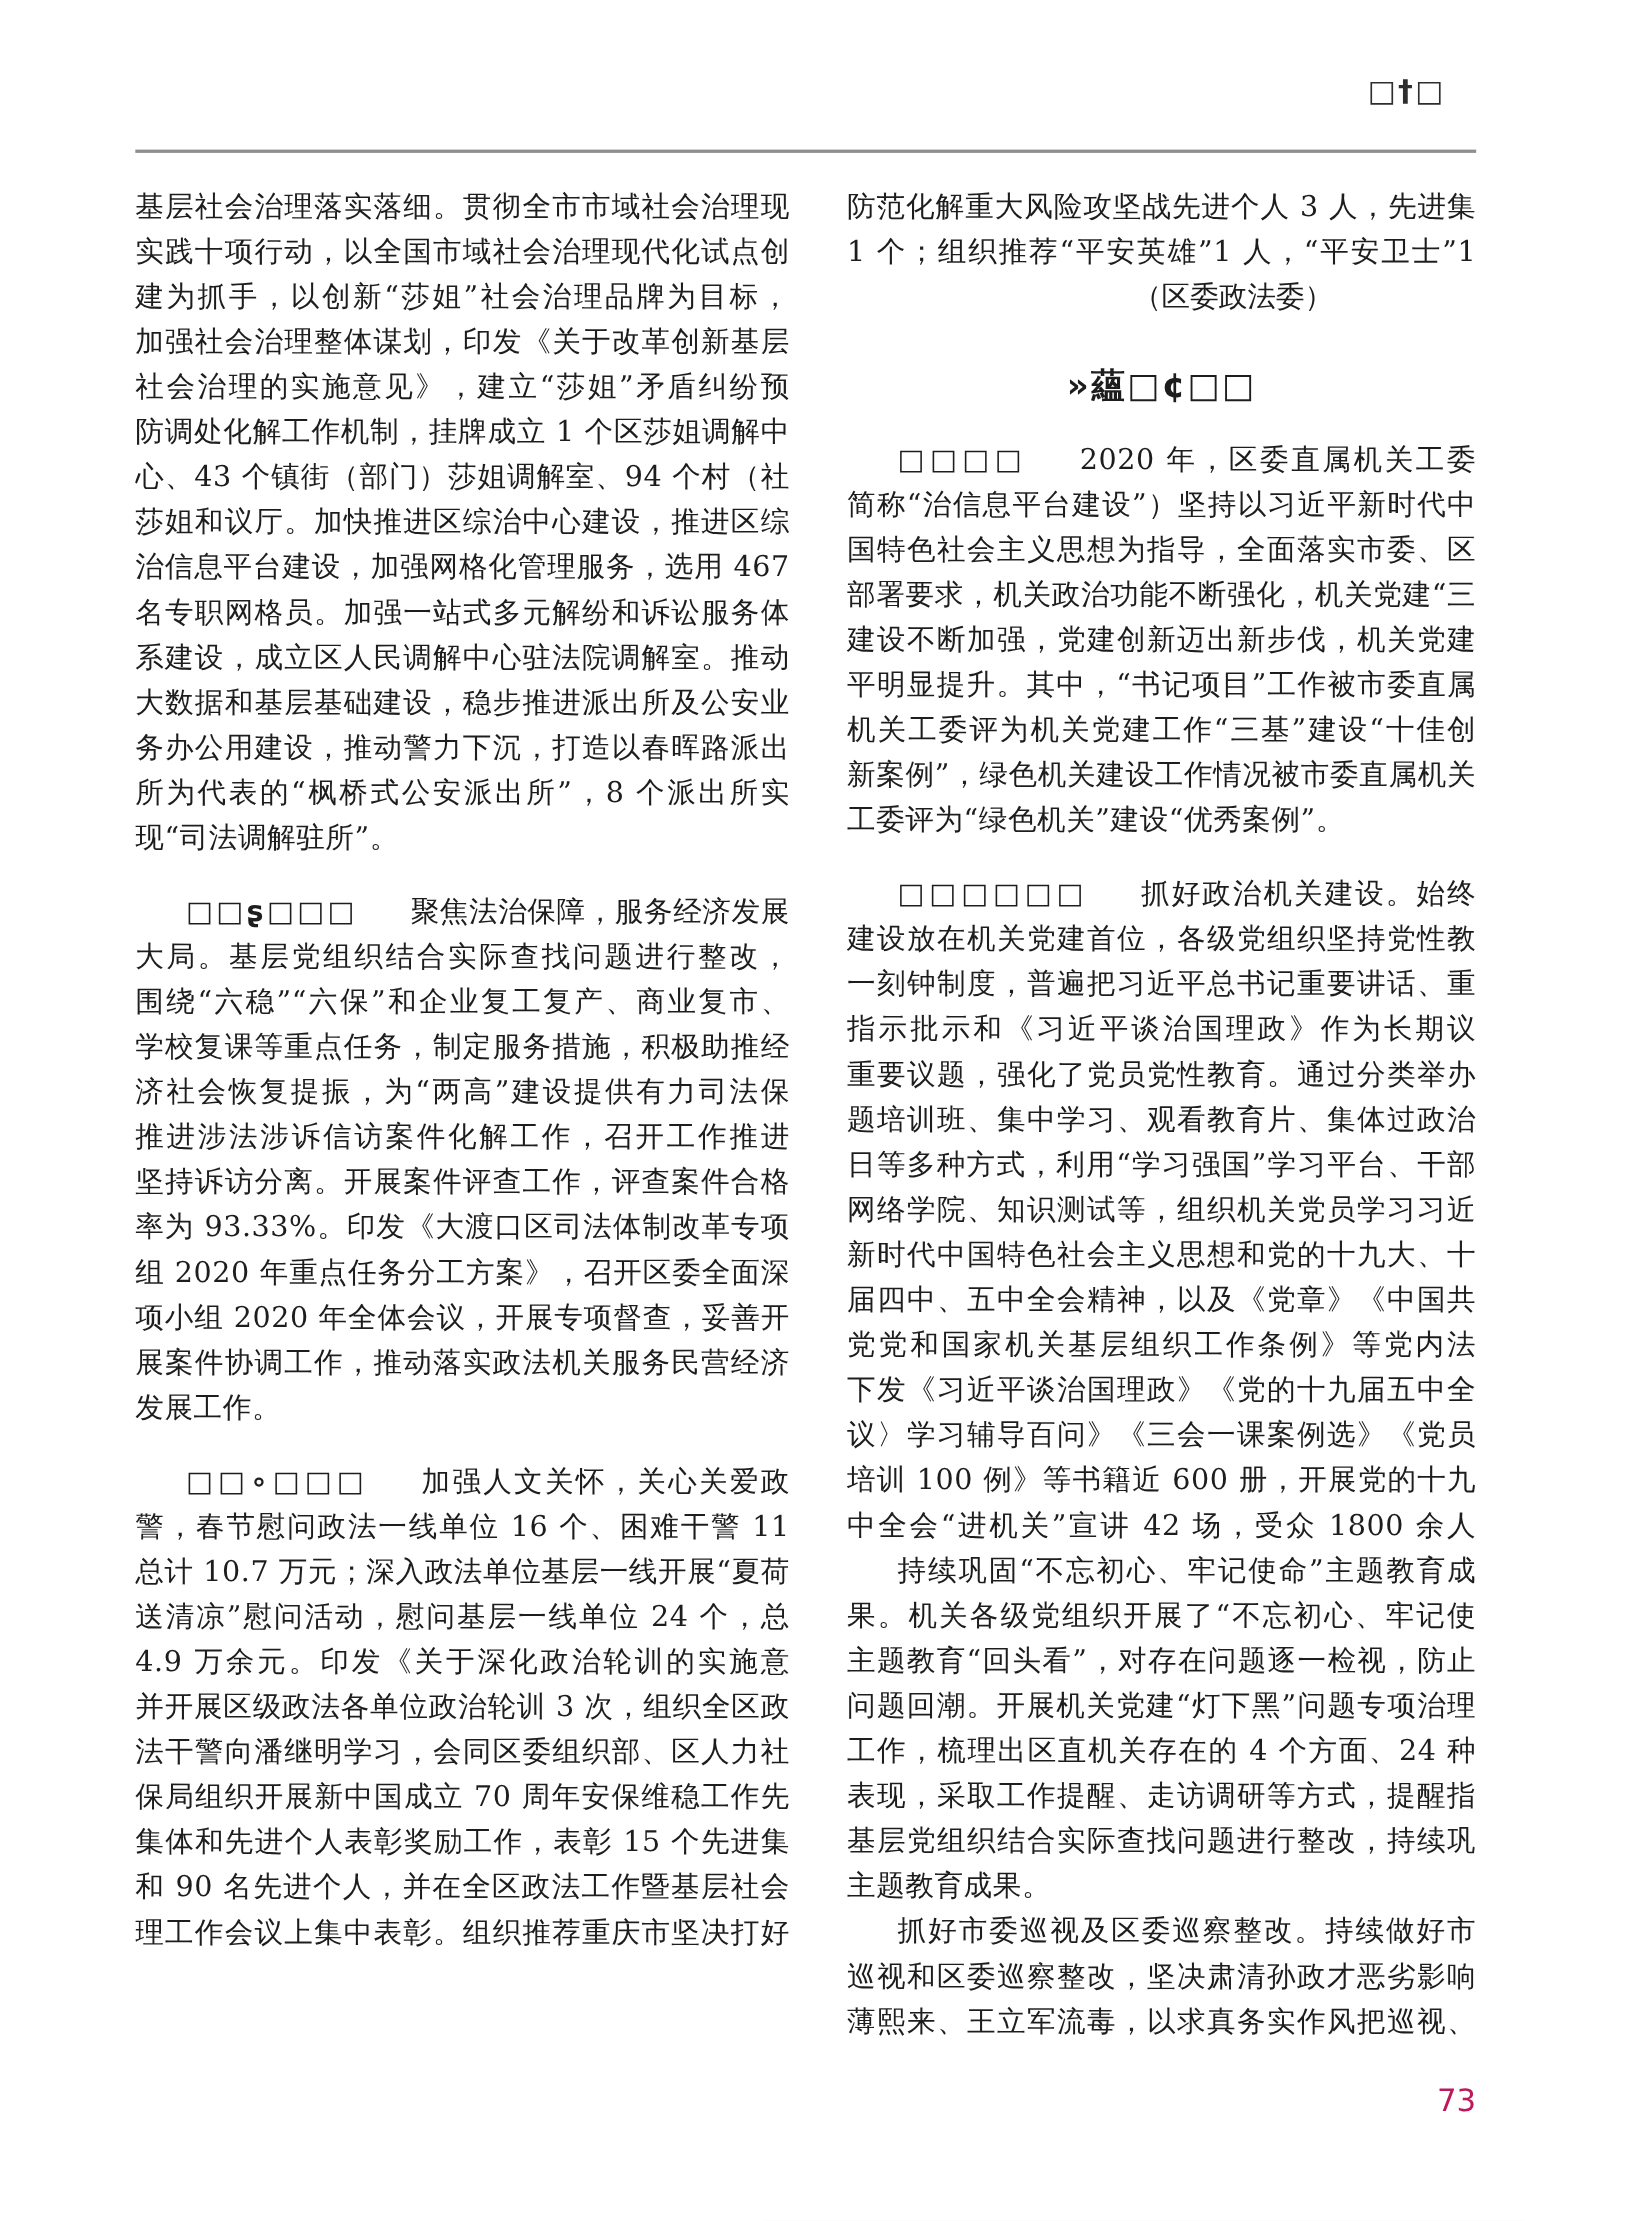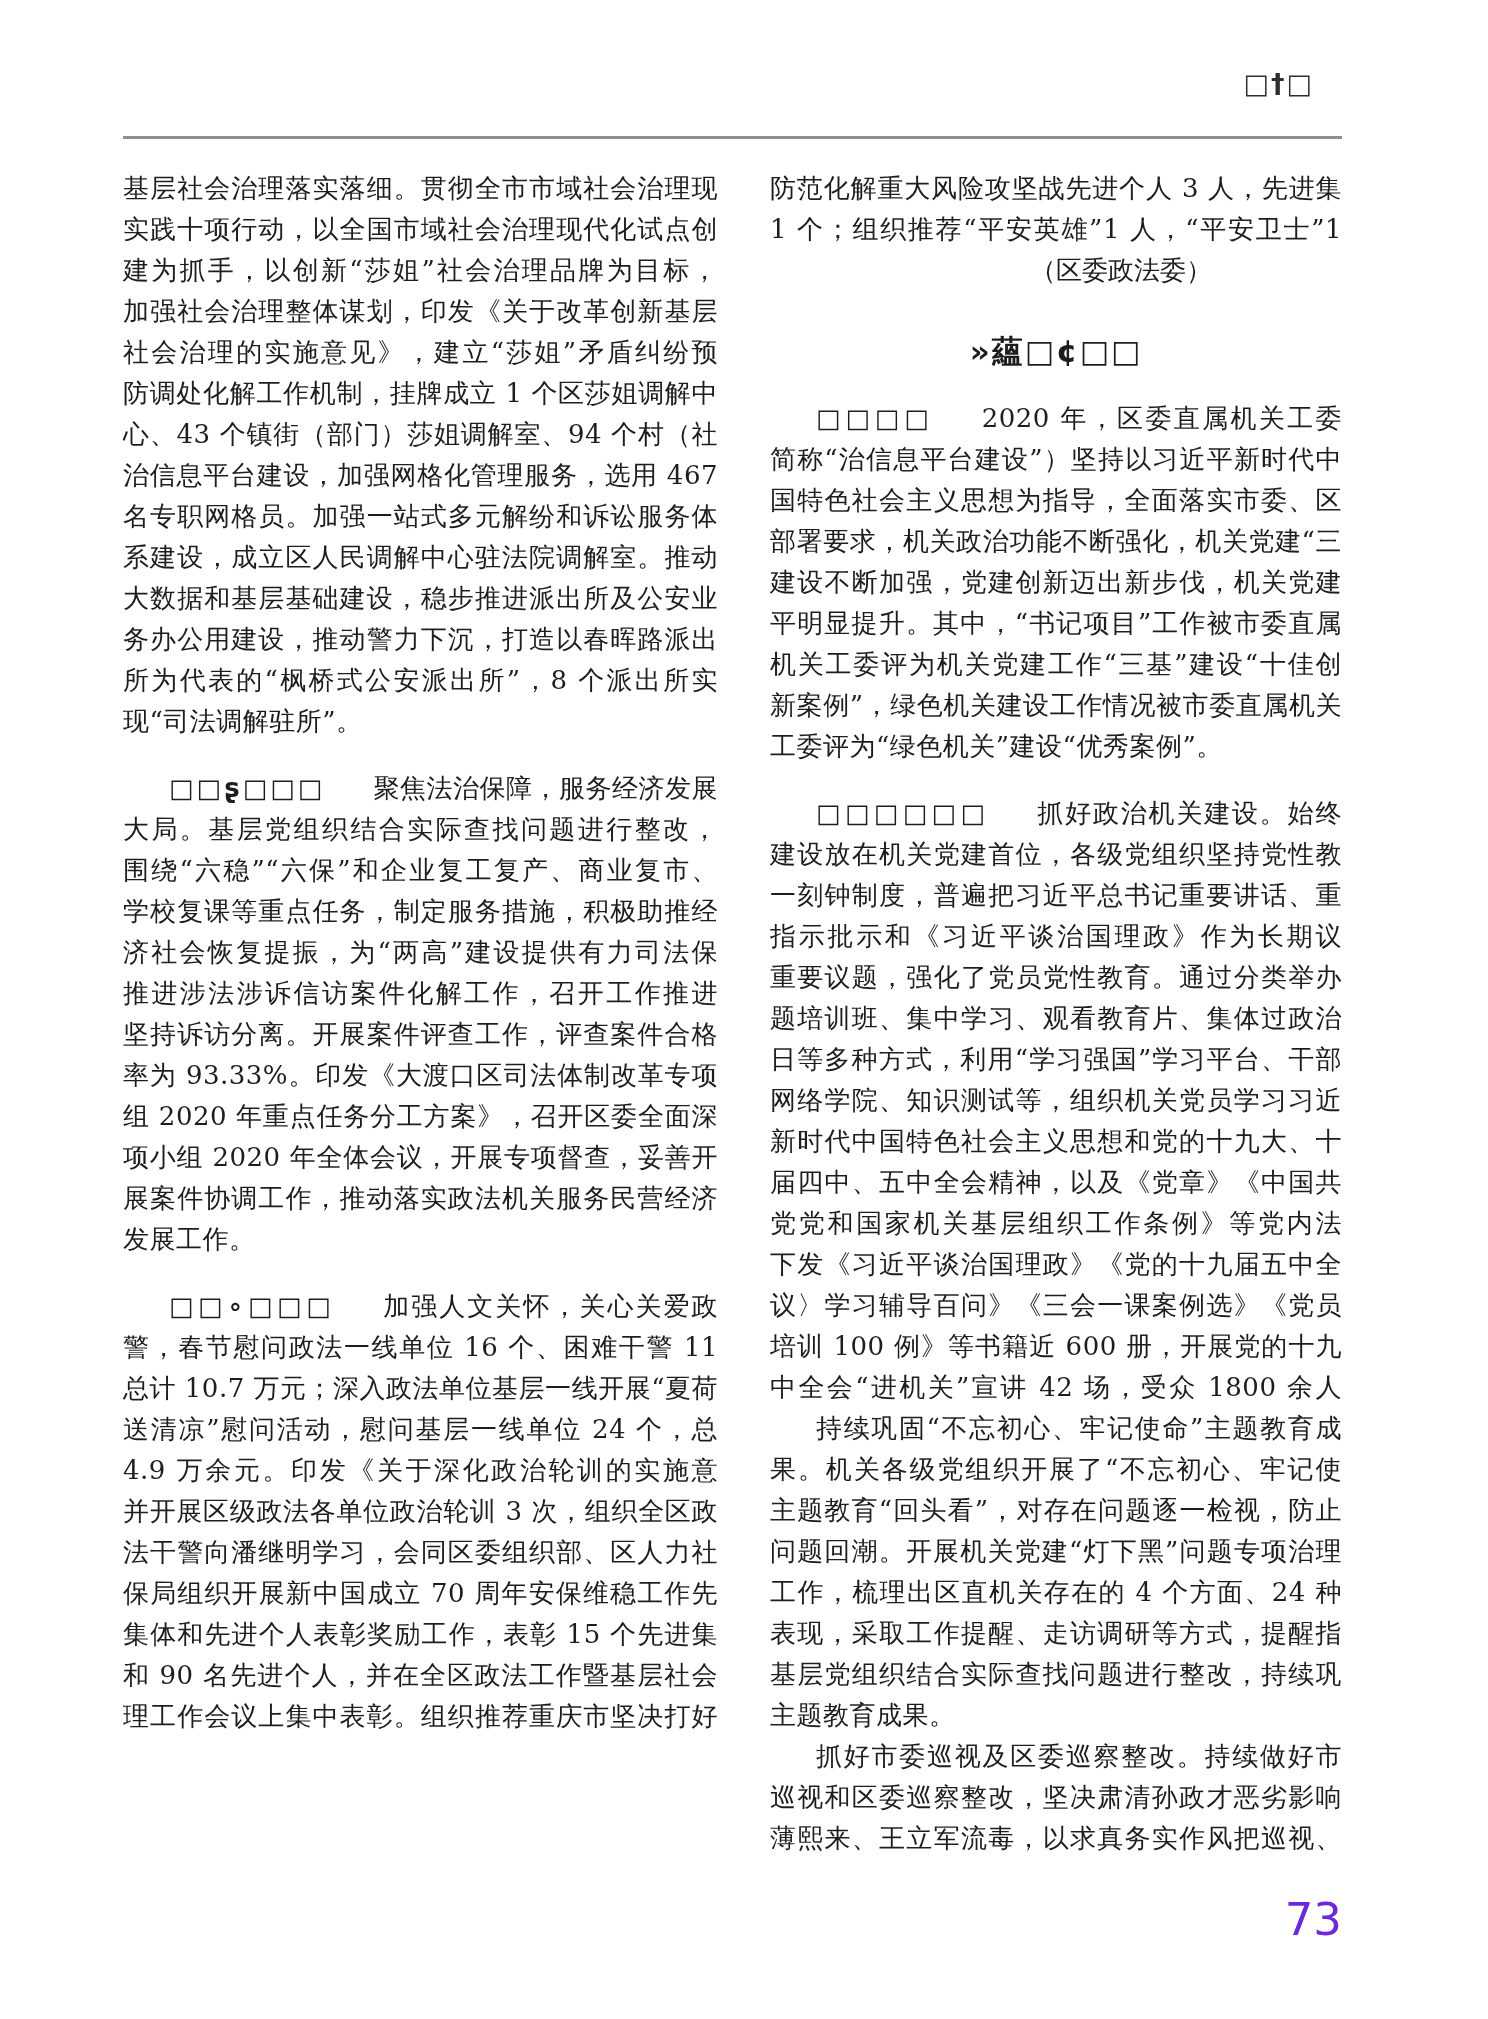--- a/index.html
+++ b/index.html
@@ -75,39 +75,40 @@
     font-family:"DejaVu Sans","Liberation Sans",sans-serif;
     letter-spacing:2px;
   }
   .page-number{
     position:absolute;
     top:1893px;
     left:123px;
     width:1219px;
     text-align:right;
     font-family:"DejaVu Sans","Liberation Sans",sans-serif;
-    font-size:45px;
-    color:#6d28d9;
+    font-size:28px;
+    color:#be185d;
   }
 </style>
 </head>
 <body>
 
 <div class="page">
   <div class="header-mark">□†□</div>
   <div class="header-rule"></div>
   <div class="col col-left" id="col-left">
       <div class="block">
         <div class="line j">基层社会治理落实落细。贯彻全市市域社会治理现</div>
         <div class="line j">实践十项行动，以全国市域社会治理现代化试点创</div>
         <div class="line j">建为抓手，以创新“莎姐”社会治理品牌为目标，</div>
         <div class="line j">加强社会治理整体谋划，印发《关于改革创新基层</div>
         <div class="line j">社会治理的实施意见》，建立“莎姐”矛盾纠纷预</div>
         <div class="line j">防调处化解工作机制，挂牌成立 1 个区莎姐调解中</div>
         <div class="line j">心、43 个镇街（部门）莎姐调解室、94 个村（社区）</div>
+        <div class="line j">莎姐和议厅。加快推进区综治中心建设，推进区综</div>
         <div class="line j">治信息平台建设，加强网格化管理服务，选用 467</div>
         <div class="line j">名专职网格员。加强一站式多元解纷和诉讼服务体</div>
         <div class="line j">系建设，成立区人民调解中心驻法院调解室。推动</div>
         <div class="line j">大数据和基层基础建设，稳步推进派出所及公安业</div>
         <div class="line j">务办公用建设，推动警力下沉，打造以春晖路派出</div>
         <div class="line j">所为代表的“枫桥式公安派出所”，8 个派出所实</div>
         <div class="line">现“司法调解驻所”。</div>
       </div>
       <div class="block gap">
         <div class="line j ind"><b class="lead">□□ʂ□□□</b>聚焦法治保障，服务经济发展</div>

